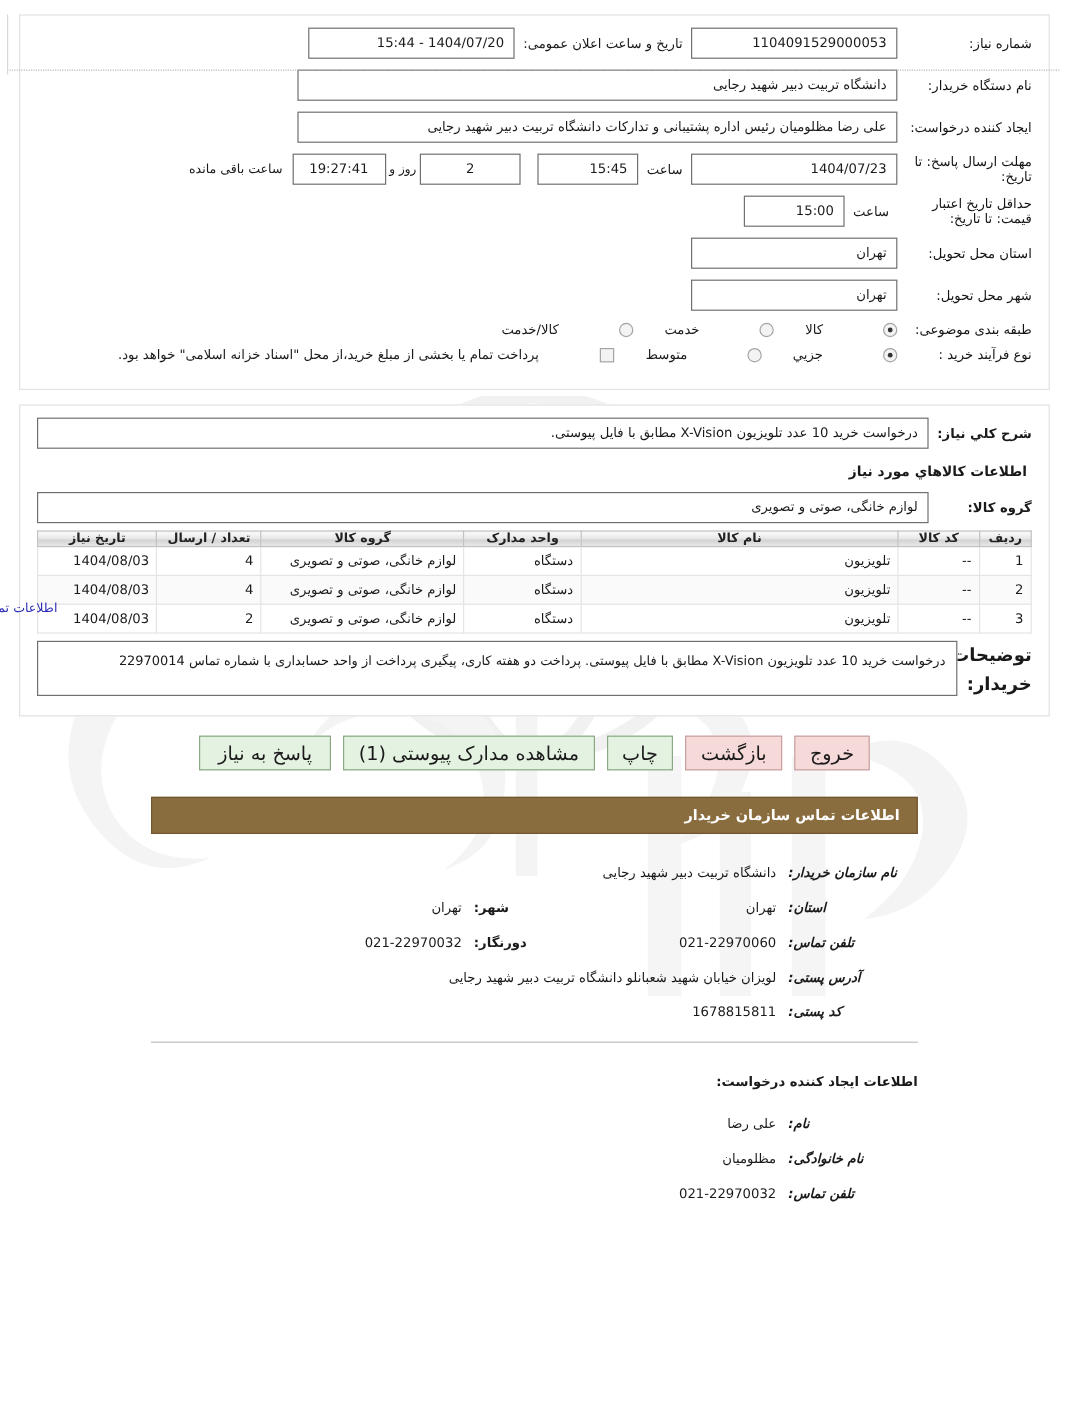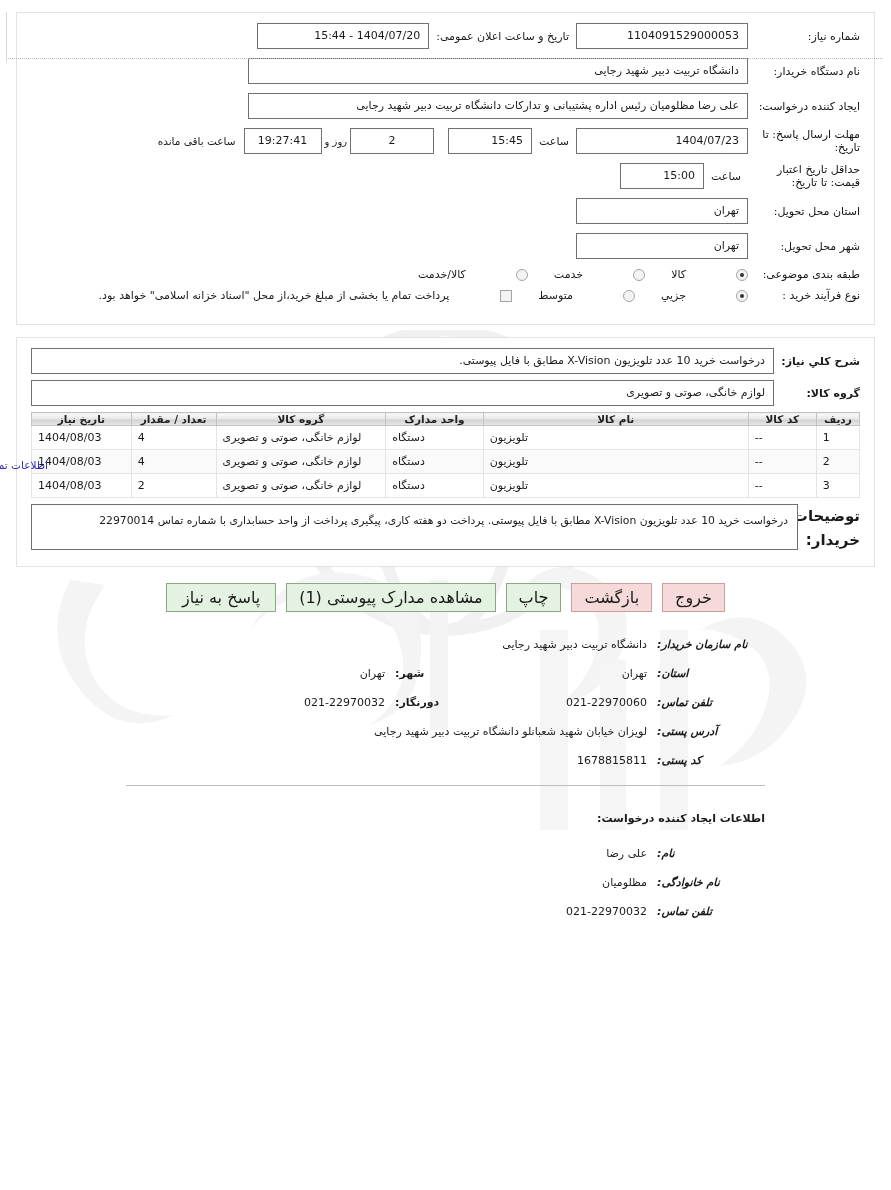--- a/index.html
+++ b/index.html
@@ -152,21 +152,21 @@
     font-weight: bold;
     font-size: 10.5px;
     padding: 0 6px;
     text-align: center;
     color: #222;
     white-space: nowrap;
   }
   table.items td {
     border: 1px solid #e4e4e4;
     padding: 5px 6px;
-    text-align: left;
+    text-align: right;
     color: #1a1a1a;
     background: #ffffff;
   }
   table.items tr:nth-child(even) td { background: #fafafa; }
   td.c-row { width: 36px; }
   td.c-code { width: 64px; }
   td.c-name { width: 250px; }
   td.c-unit { width: 92px; }
   td.c-group { width: 160px; }
   td.c-qty { width: 80px; }
@@ -334,35 +334,36 @@
 
     </div>
 
     <div class="panel">
 
       <div class="desc-row">
         <div class="desc-lbl">شرح کلي نیاز:</div>
         <div class="desc-fld">درخواست خرید 10 عدد تلویزیون X-Vision مطابق با فایل پیوستی.</div>
       </div>
 
+      <div class="sub-head">اطلاعات کالاهاي مورد نیاز</div>
 
       <div class="desc-row">
         <div class="desc-lbl">گروه کالا:</div>
         <div class="desc-fld">لوازم خانگی، صوتی و تصویری</div>
       </div>
 
       <table class="items">
         <thead>
           <tr>
             <th>ردیف</th>
             <th>کد کالا</th>
             <th>نام کالا</th>
             <th>واحد مدارک</th>
             <th>گروه کالا</th>
-            <th>تعداد / مقدار</th>
+            <th>تعداد / ارسال</th>
             <th>تاریخ نیاز</th>
           </tr>
         </thead>
         <tbody>
           <tr>
             <td class="c-row">1</td>
             <td class="c-code">--</td>
             <td class="c-name">تلویزیون</td>
             <td class="c-unit">دستگاه</td>
             <td class="c-group">لوازم خانگی، صوتی و تصویری</td>
@@ -399,20 +400,21 @@
     </div>
 
     <div class="btnbar">
       <button class="btn pink">خروج</button>
       <button class="btn pink">بازگشت</button>
       <button class="btn green">چاپ</button>
       <button class="btn green w-docs">مشاهده مدارک پیوستی (1)</button>
       <button class="btn green w-respond">پاسخ به نیاز</button>
     </div>
 
+    <div id="buyer-contact-bar" class="sectionbar">اطلاعات تماس سازمان خریدار</div>
 
     <div class="contact-area">
 
       <div class="crow">
         <div class="clbl">نام سازمان خریدار:</div>
         <div class="cval">دانشگاه تربیت دبیر شهید رجایی</div>
       </div>
 
       <div class="crow">
         <div class="clbl">استان:</div>

